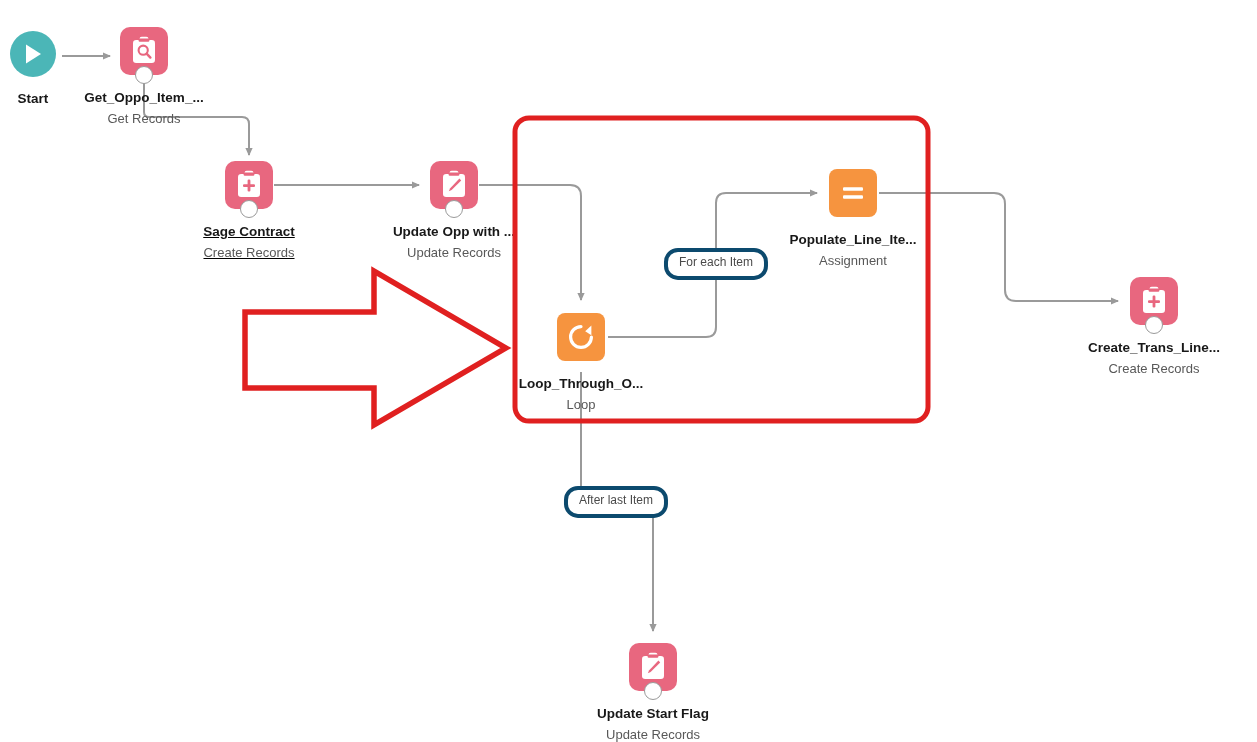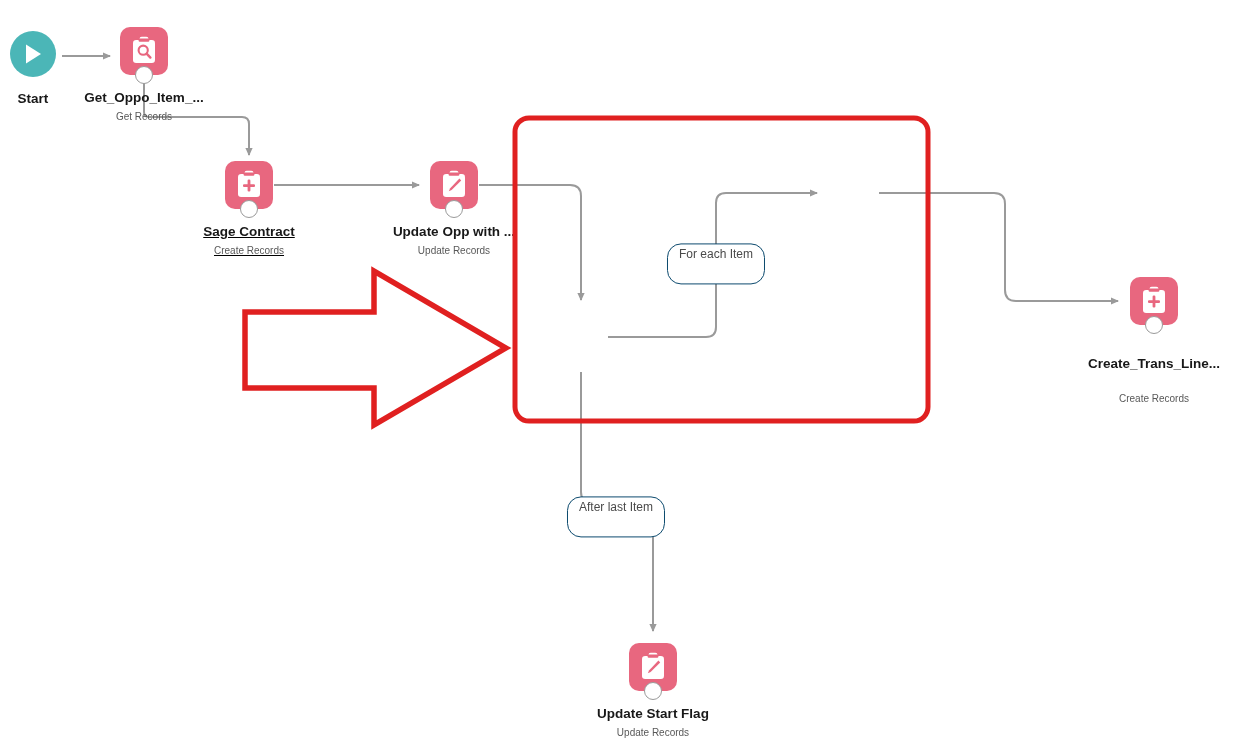--- a/index.html
+++ b/index.html
@@ -77,21 +77,21 @@
     margin-top: 14px;
     font-size: 13.5px;
     font-weight: bold;
     color: #181818;
     text-align: right;
     white-space: nowrap;
     line-height: 1.35;
   }
   .node-sublabel {
     margin-top: 3px;
-    font-size: 10px;
+    font-size: 13px;
     font-weight: normal;
     color: #585858;
     text-align: center;
     white-space: nowrap;
     line-height: 1.35;
   }
 
   
   .start-node {
     position: absolute;
@@ -117,23 +117,23 @@
     font-weight: bold;
     color: #181818;
     white-space: nowrap;
   }
 
   
   .pill {
     position: absolute;
     transform: translate(-50%, -50%);
     background: #ffffff;
-    border: 1px solid #0c4a6e;
+    border: 4px solid #0c4a6e;
     border-radius: 14px;
-    padding: 4px 11px 22px;
+    padding: 4px 11px 7px;
     font-size: 12px;
     color: #4a4a4a;
     white-space: nowrap;
     line-height: 1.1;
     cursor: pointer;
   }
 </style>
 </head>
 <body>
 
@@ -213,23 +213,49 @@
           <rect x="8.6" y="2.6" width="10.8" height="3.2" rx="1.2" fill="#e8677f"></rect>
           <path d="M19.4,8.6 L21.2,10.4 L11.6,20 L8.8,21.2 L10,18.4 Z" fill="#e8677f"></path>
         </svg>
       </div>
       <div class="node-handle"></div>
     </div>
     <div class="node-label">Update Opp with ...</div>
     <div class="node-sublabel">Update Records</div>
   </div>
 
-
-
-  <div class="node" style="left:1154px; top:277px;gap:16px;">
+  <div class="node" style="left:581px; top:313px;">
+    <div class="node-icon-wrap">
+      <div class="node-icon" style="background:#f6943f; border-radius:8px;">
+        <svg width="30" height="30" viewBox="0 0 30 30">
+          <path d="M15,4.6 A10.4,10.4 0 1 0 25.4,15" fill="none" stroke="#ffffff" stroke-width="3.2" stroke-linecap="round"></path>
+          <path d="M25.4,3.4 L25.4,13.2 L19.2,9.2 Z" fill="#ffffff"></path>
+        </svg>
+      </div>
+
+    </div>
+    <div class="node-label">Loop_Through_O...</div>
+    <div class="node-sublabel">Loop</div>
+  </div>
+
+  <div class="node" style="left:853px; top:169px;">
+    <div class="node-icon-wrap">
+      <div class="node-icon" style="background:#f6943f; border-radius:8px;">
+        <svg width="30" height="30" viewBox="0 0 30 30">
+          <rect x="5" y="9.2" width="20" height="3.6" rx="1.1" fill="#ffffff"></rect>
+          <rect x="5" y="17.2" width="20" height="3.6" rx="1.1" fill="#ffffff"></rect>
+        </svg>
+      </div>
+
+    </div>
+    <div class="node-label">Populate_Line_Ite...</div>
+    <div class="node-sublabel">Assignment</div>
+  </div>
+
+  <div class="node" style="left:1154px; top:277px;">
     <div class="node-icon-wrap">
       <div class="node-icon" style="background:#e8677f;">
         <svg width="28" height="30" viewBox="0 0 28 30">
           <rect x="3" y="4" width="22" height="23" rx="3.2" fill="#ffffff"></rect>
           <rect x="9.5" y="0.8" width="9" height="5.6" rx="2.2" fill="#ffffff"></rect>
           <rect x="8.6" y="2.6" width="10.8" height="3.2" rx="1.2" fill="#e8677f"></rect>
           <rect x="12.6" y="9.6" width="2.8" height="12" rx="1.1" fill="#e8677f"></rect>
           <rect x="8" y="14.2" width="12" height="2.8" rx="1.1" fill="#e8677f"></rect>
         </svg>
       </div>
@@ -249,21 +275,21 @@
           <path d="M19.4,8.6 L21.2,10.4 L11.6,20 L8.8,21.2 L10,18.4 Z" fill="#e8677f"></path>
         </svg>
       </div>
       <div class="node-handle"></div>
     </div>
     <div class="node-label">Update Start Flag</div>
     <div class="node-sublabel">Update Records</div>
   </div>
 
   <div class="pill" style="left:716px; top:264px;">For each Item</div>
-  <div class="pill" style="left:616px; top:517px;">After last Item</div>
+  <div class="pill" style="left:616px; top:502px;">After last Item</div>
 
   <svg id="annotation-layer" viewBox="0 0 1257 742" width="1257" height="742">
 
     <rect x="515" y="118" width="413" height="303" rx="14" ry="14" fill="none" stroke="#e02020" stroke-width="5"></rect>
 
     <path d="M245,312 L374,312 L374,271 L506,348 L374,425 L374,388 L245,388 Z" fill="none" stroke="#e02020" stroke-width="5.5" stroke-linejoin="miter" stroke-miterlimit="8"></path>
   </svg>
 
 </div>
 

